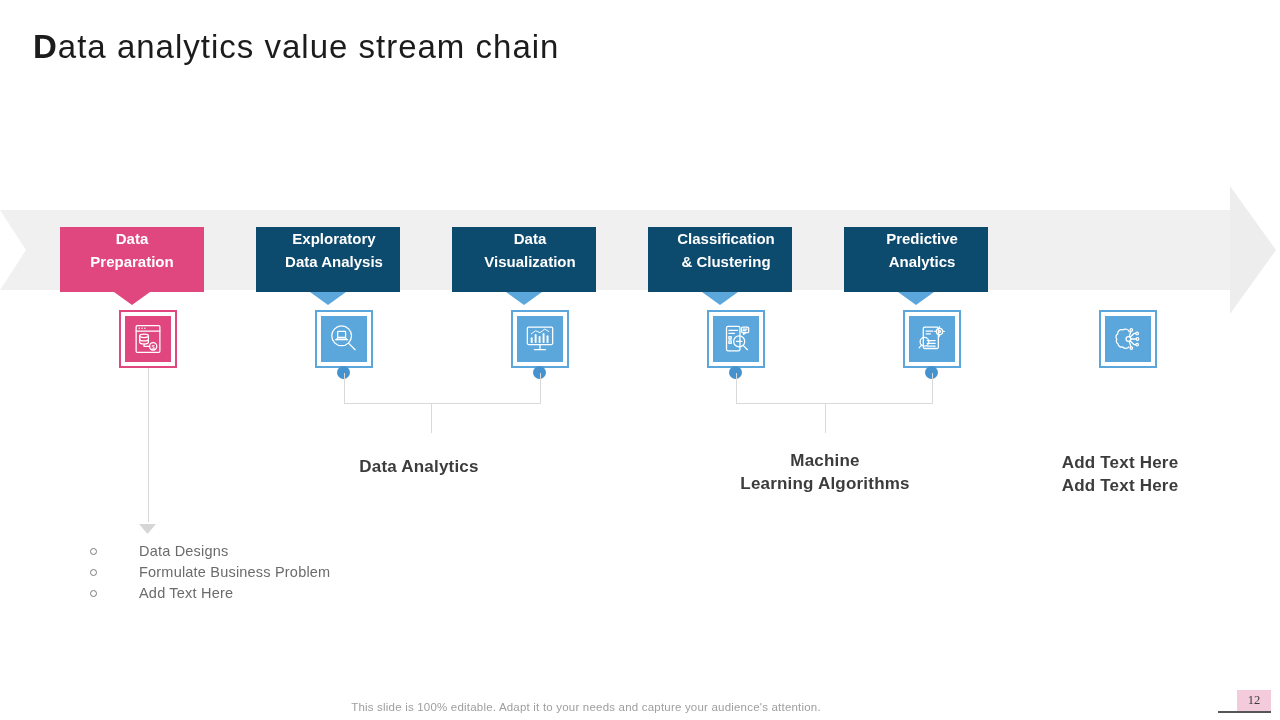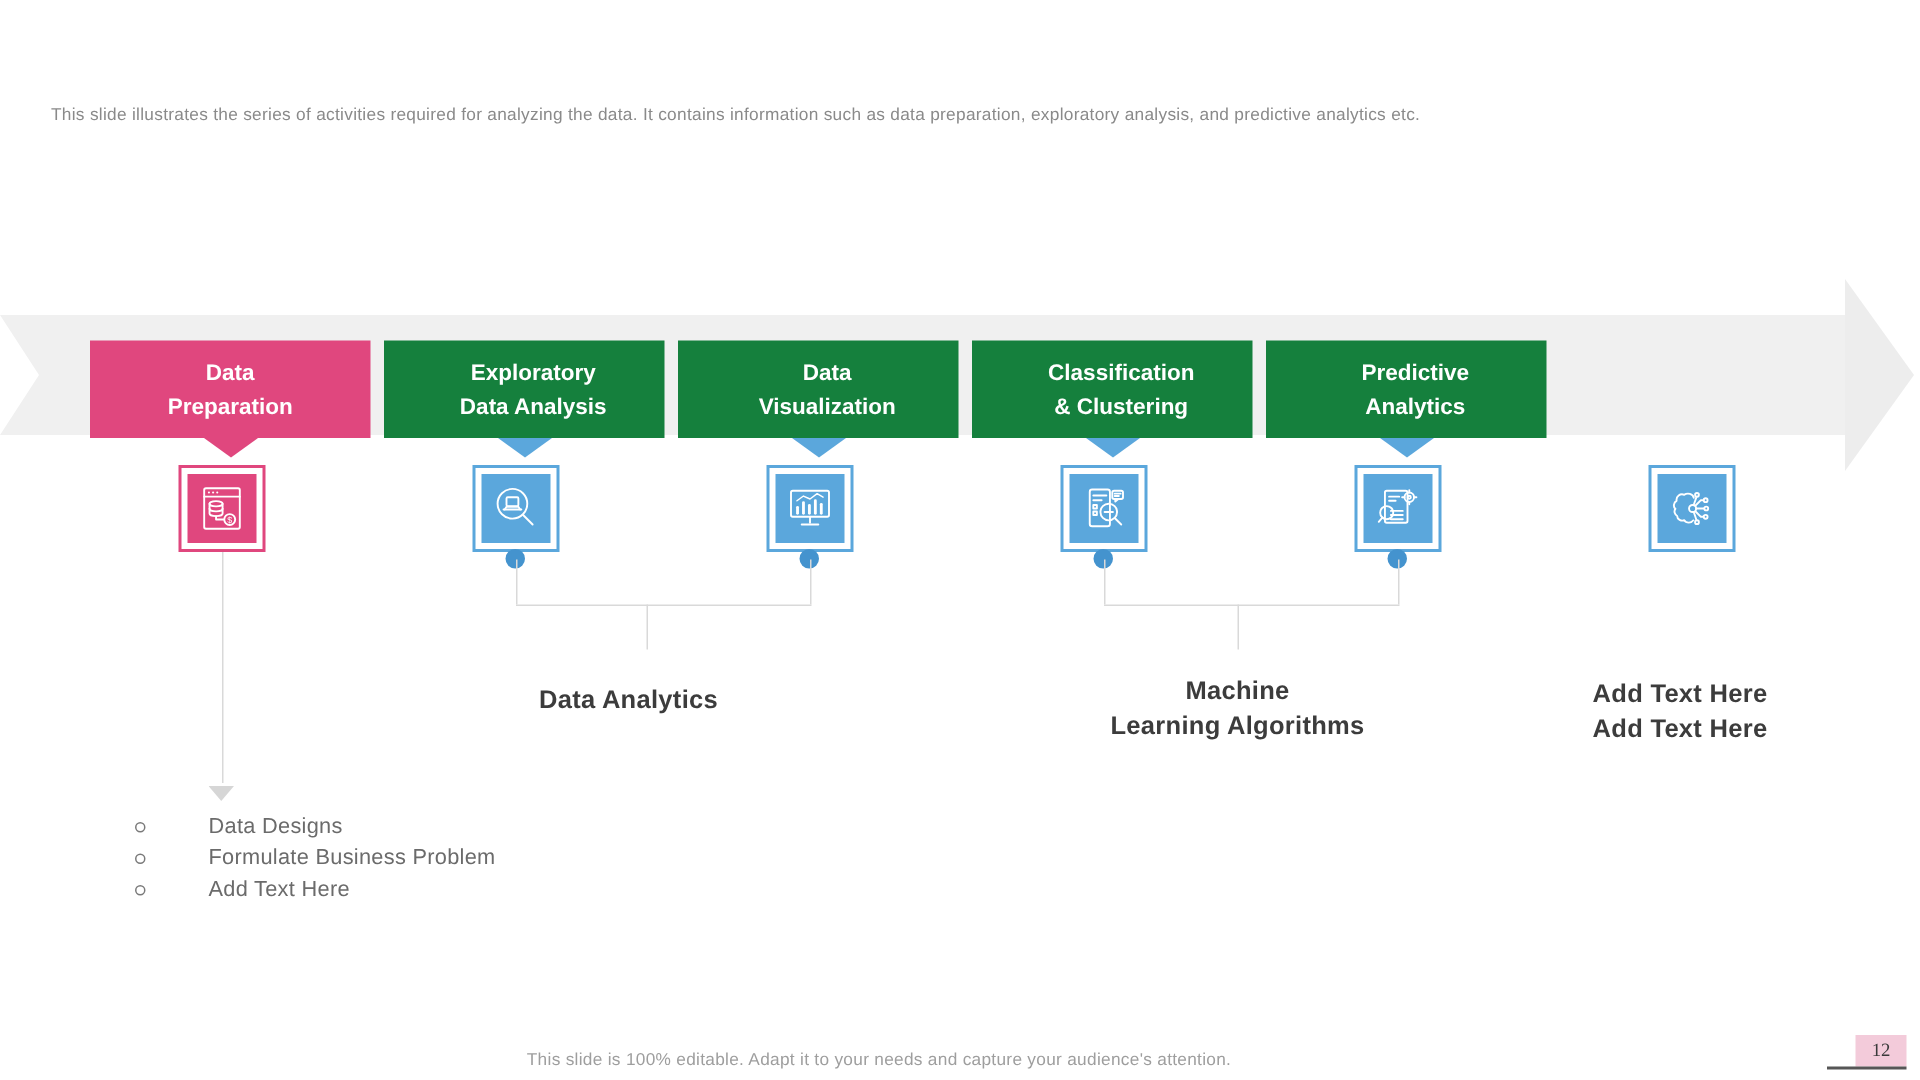--- a/index.html
+++ b/index.html
@@ -12,27 +12,27 @@
   .title .lead { font-weight:800; }
   .subtitle { position:absolute; left:34px; top:71px; font-size:11.5px; color:#8a8a8a; letter-spacing:0.2px; }
 
   
   .band { position:absolute; left:0; top:210px; width:1232px; height:80px; background:#f0f0f0;
           clip-path:polygon(0 0, 100% 0, 100% 100%, 0 100%, 26px 50%); }
   .band-head { position:absolute; left:1230px; top:186px; width:46px; height:128px; background:#ededed;
           clip-path:polygon(0 0, 100% 50%, 0 100%); }
 
   
-  .stage { position:absolute; top:227px; width:187px; height:65px; display:flex;
-           align-items:center; justify-content:center; text-align:center; }
+  .stage { position:absolute; top:227px; width:144px; height:65px; display:flex;
+           align-items:flex-start; justify-content:center; text-align:center; }
   .stage::after { content:""; position:absolute; left:50%; top:100%; margin-left:-18px;
            border-left:18px solid transparent; border-right:18px solid transparent;
            border-top:13px solid transparent; }
   .stage.pink { background:#e0477e; } .stage.pink::after { border-top-color:#e0477e; }
-  .stage.blue { background:#15803d;padding-left:12px; } .stage.blue::after { border-top-color:#5ba7dc; }
+  .stage.blue { background:#0c4a6e;padding-left:12px; } .stage.blue::after { border-top-color:#5ba7dc; }
   .stage-label { color:#ffffff; font-weight:700; font-size:15px; line-height:23px; white-space:pre-line; }
   .s1{left:60px} .s2{left:256px} .s3{left:452px} .s4{left:648px} .s5{left:844px} .s6{left:1040px}
 
   
   .icon-box { position:absolute; top:310px; width:58px; height:58px; background:#ffffff;
               display:flex; align-items:center; justify-content:center; }
   .icon-box.pink { border:2px solid #e0477e; } .icon-box.blue { border:2px solid #5ba7dc; }
   .icon-inner { width:46px; height:46px; display:flex; align-items:center; justify-content:center; }
   .icon-box.pink .icon-inner { background:#e0477e; } .icon-box.blue .icon-inner { background:#5ba7dc; }
   .i1{left:119px} .i2{left:315px} .i3{left:511px} .i4{left:707px} .i5{left:903px} .i6{left:1099px}
@@ -66,21 +66,21 @@
               display:flex; align-items:center; justify-content:center; font-size:12.5px; color:#3a3a3a;font-family:Liberation Serif, serif; }
   .page-underline { position:absolute; left:1218px; top:711px; width:53px; height:2px; background:#565656; }
 
   .icon-inner svg { stroke:#ffffff; fill:none; stroke-width:1.6; stroke-linecap:round; stroke-linejoin:round; }
 </style>
 </head>
 <body>
 
 <div class="slide">
 
-  <p class="subtitle">This slide illustrates the series of activities required for analyzing the data. It contains information such as data preparation, exploratory analysis, and predictive analytics etc.</p>
+  <h1 class="title"><span class="lead">D</span><span>ata analytics value stream chain</span></h1>
 
   <div class="band"></div>
   <div class="band-head"></div>
 
   <div class="stage pink s1">
     <span class="stage-label">Data
 Preparation</span>
     </div>
   <div class="stage blue s2">
     <span class="stage-label">Exploratory

